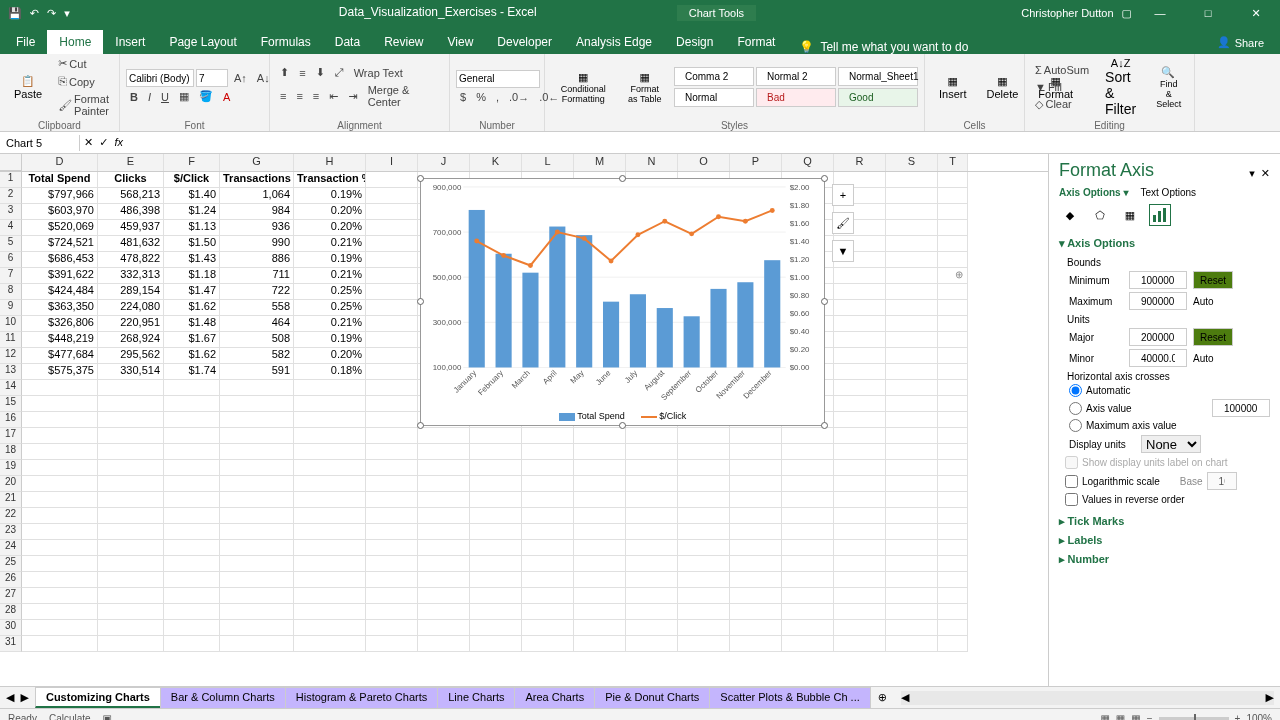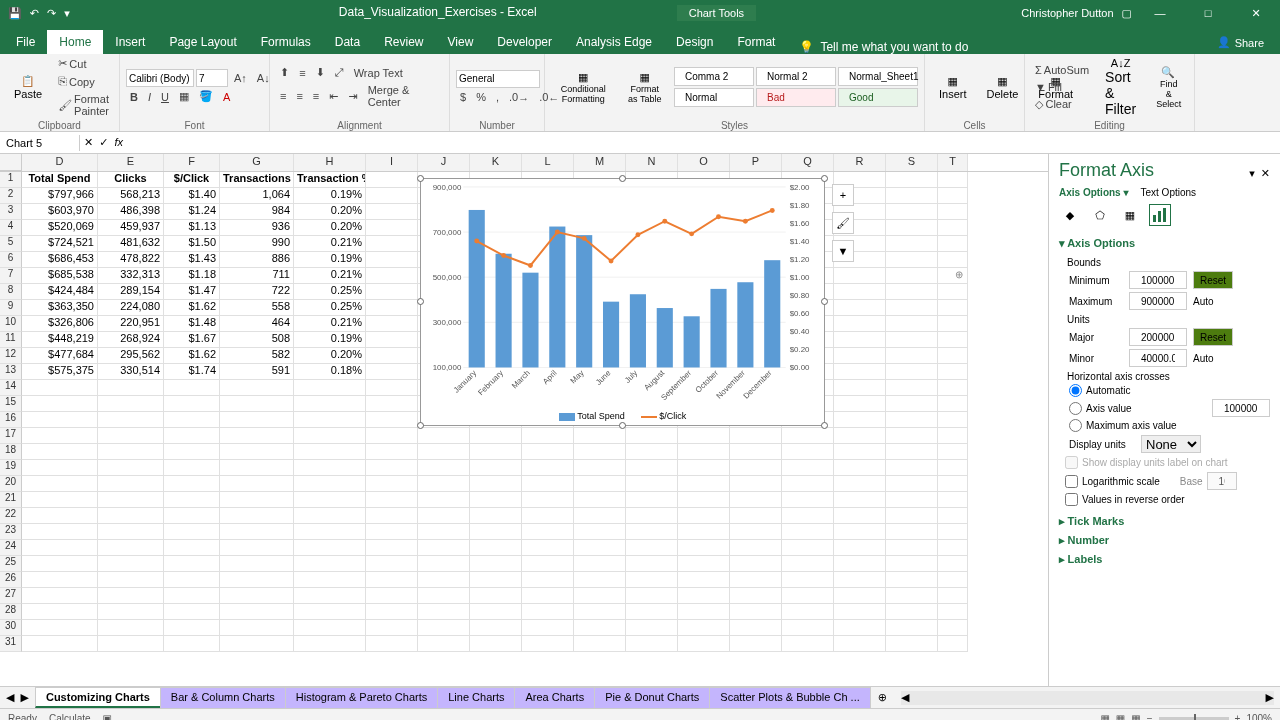--- a/index.html
+++ b/index.html
@@ -454,21 +454,21 @@
           <div class="cell" style="width:52px"></div>
           <div class="cell" style="width:52px"></div>
           <div class="cell" style="width:52px"></div>
           <div class="cell" style="width:52px"></div>
           <div class="cell" style="width:52px"></div>
           <div class="cell" style="width:52px"></div>
           <div class="cell" style="width:30px"></div>
         </div>
         <div class="row">
           <div class="row-header">7</div>
-          <div class="cell" style="width:76px">$685,538</div>
+          <div class="cell" style="width:76px">$391,622</div>
           <div class="cell" style="width:66px">332,313</div>
           <div class="cell" style="width:56px">$1.18</div>
           <div class="cell" style="width:74px">711</div>
           <div class="cell" style="width:72px">0.21%</div>
           <div class="cell" style="width:52px"></div>
           <div class="cell" style="width:52px"></div>
           <div class="cell" style="width:52px"></div>
           <div class="cell" style="width:52px"></div>
           <div class="cell" style="width:52px"></div>
           <div class="cell" style="width:52px"></div>
@@ -1098,22 +1098,22 @@
           <span>Logarithmic scale</span> 
           <span style="margin-left:16px;color:#888">Base</span> 
           <input class="pane-input" style="width: 30px;" disabled="" value="10">
         </div>
       <div class="pane-check">
           <input type="checkbox" style="">
           <span>Values in reverse order</span>
         </div>
     </div>
     <div class="pane-section-h">▸ <span>Tick Marks</span></div>
+    <div class="pane-section-h">▸ <span>Labels</span></div>
     <div class="pane-section-h">▸ <span>Number</span></div>
-    <div class="pane-section-h">▸ <span>Labels</span></div>
   </div>
 </div>
 
 <div class="sheet-tabs">
   <div class="sheet-nav">
     <span>◀</span>
     <span>▶</span>
   </div>
   <div id="sheet-tabs-list" style="display:flex">
       <div class="sheet-tab active">Customizing Charts</div>

